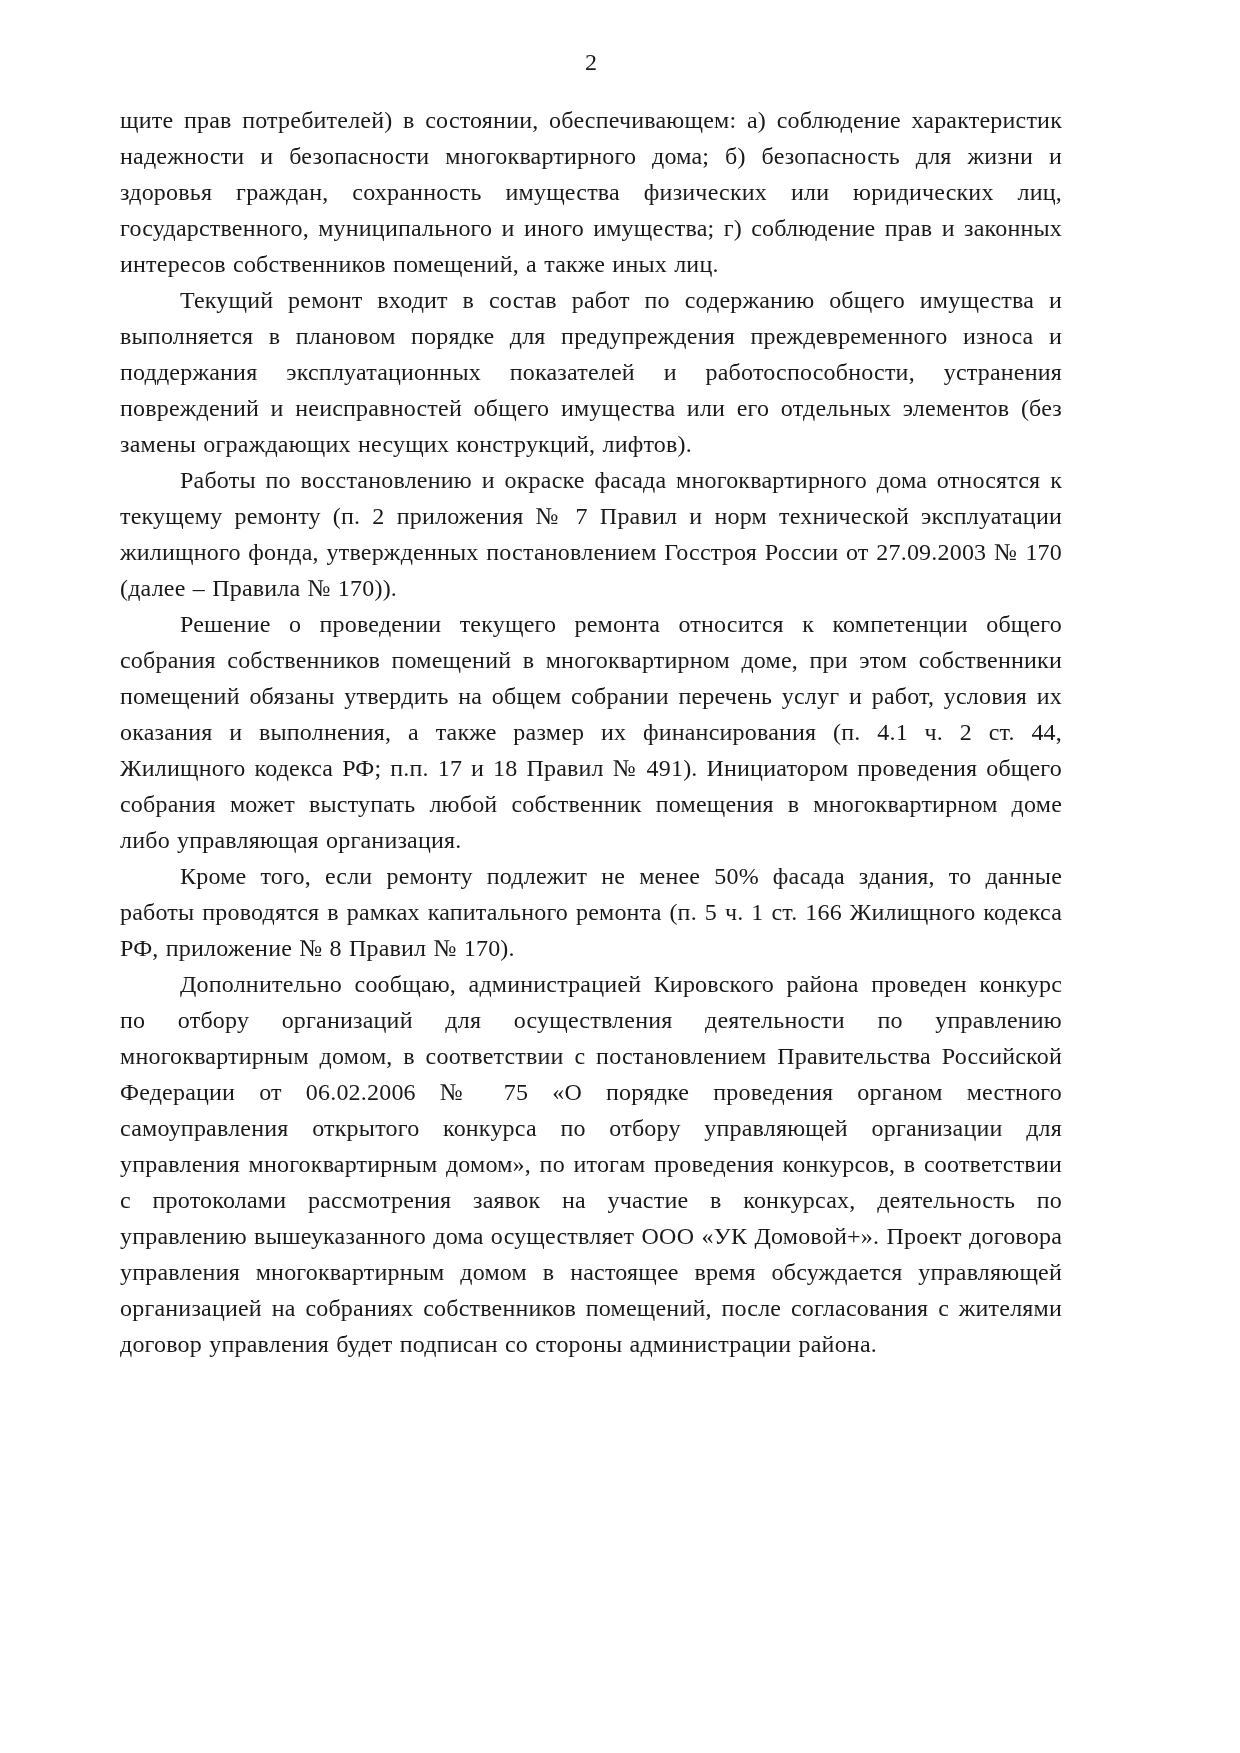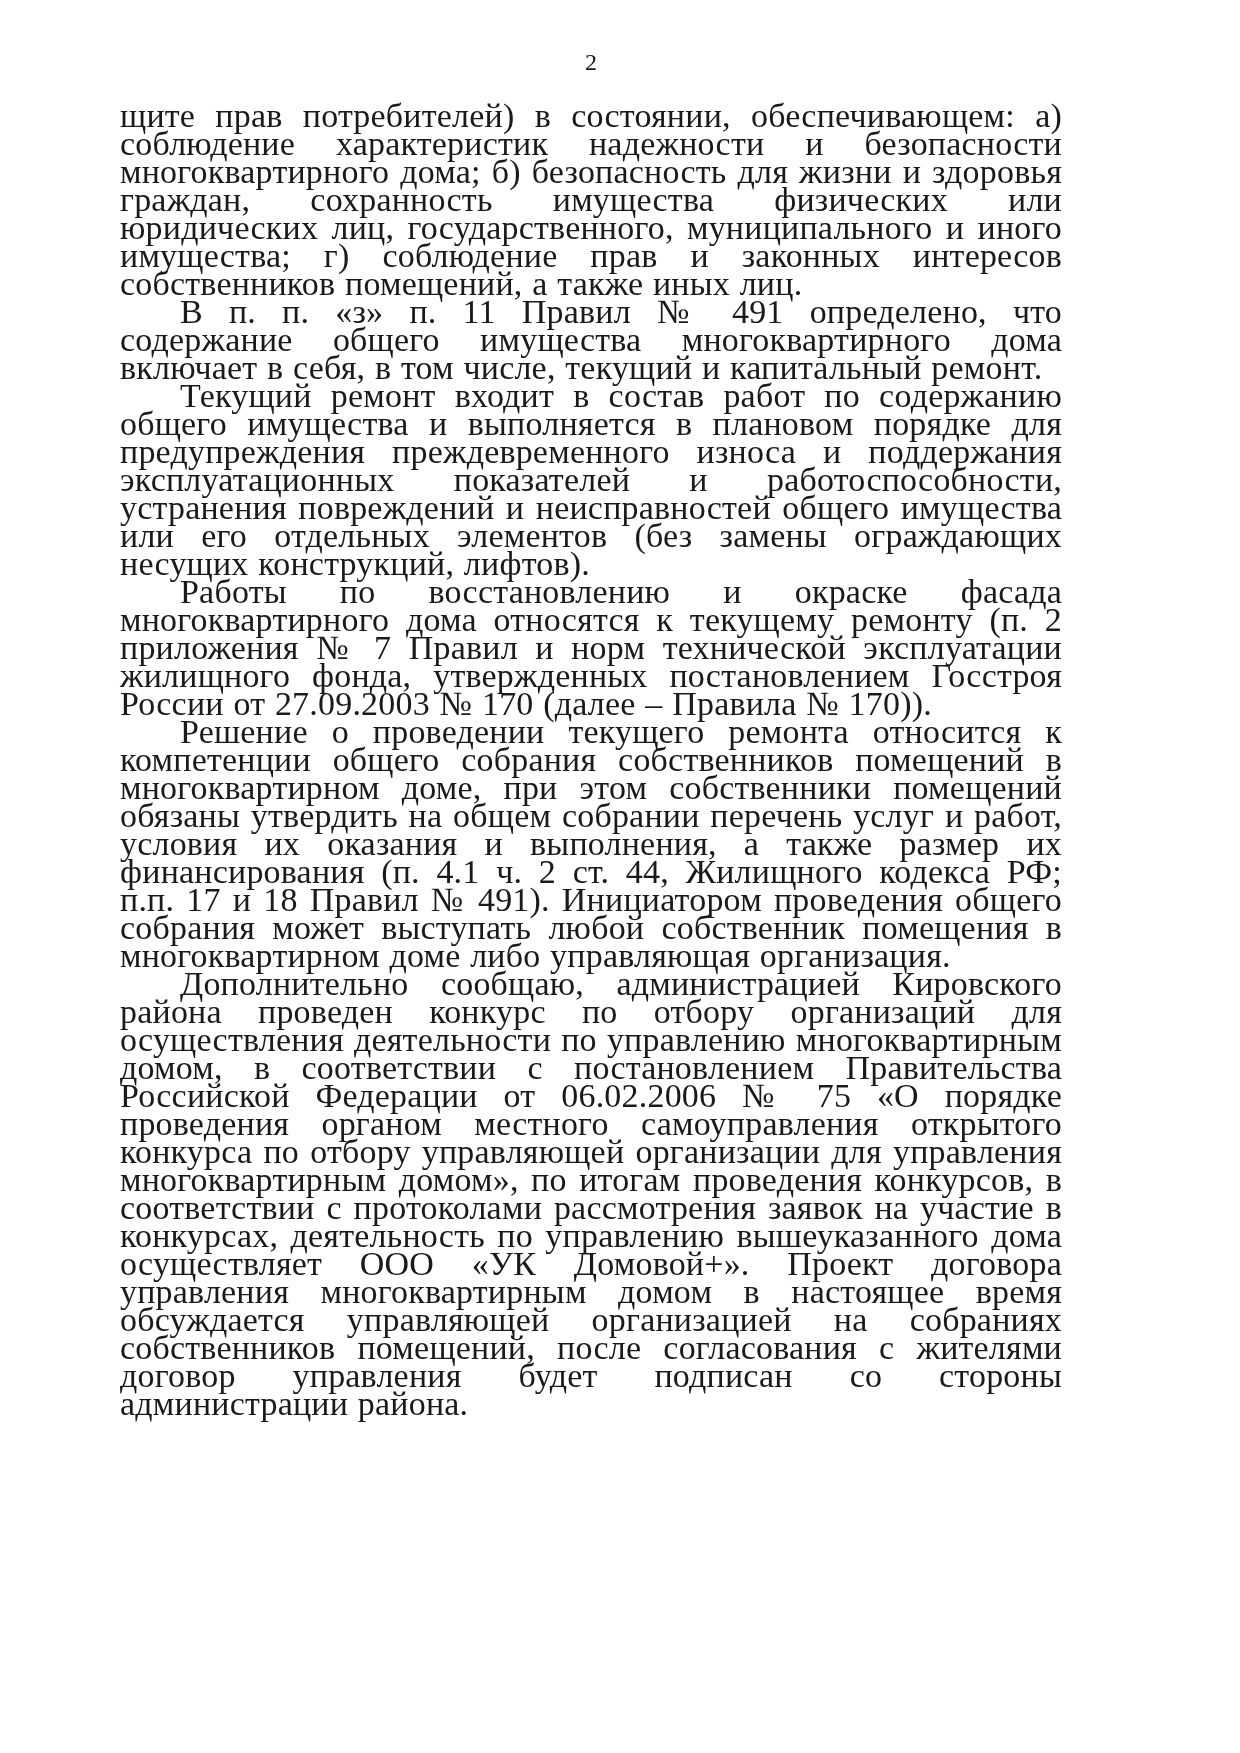--- a/index.html
+++ b/index.html
@@ -23,37 +23,37 @@
   }
   .page-number {
     text-align: center;
     font-size: 24px;
     line-height: 28px;
     margin: 0 0 26px 0;
     color: #1a1a1a;
   }
   .doc-body .para {
     margin: 0;
-    font-size: 34px;
-    line-height: 28px;
+    font-size: 24px;
+    line-height: 36px;
     text-align: justify;
     letter-spacing: 0.2px;
     word-spacing: 1px;
     color: #1a1a1a;
   }
   .doc-body .para.indent {
     text-indent: 60px;
   }
 </style>
 </head>
 <body>
 
 <div class="page">
   <div class="page-number">2</div>
   <div class="doc-body">
       <p class="para">щите прав потребителей) в состоянии, обеспечивающем: а) соблюдение характеристик надежности и безопасности многоквартирного дома; б) безопасность для жизни и здоровья граждан, сохранность имущества физических или юридических лиц, государственного, муниципального и иного имущества; г) соблюдение прав и законных интересов собственников помещений, а также иных лиц.</p>
-      <p class="para indent">В п. п. «з» п. 11 Правил № 491 определено, что содержание общего имущества многоквартирного дома включает в себя, в том числе, текущий и капитальный ремонт.</p>
       <p class="para indent">Текущий ремонт входит в состав работ по содержанию общего имущества и выполняется в плановом порядке для предупреждения преждевременного износа и поддержания эксплуатационных показателей и работоспособности, устранения повреждений и неисправностей общего имущества или его отдельных элементов (без замены ограждающих несущих конструкций, лифтов).</p>
       <p class="para indent">Работы по восстановлению и окраске фасада многоквартирного дома относятся к текущему ремонту (п. 2 приложения № 7 Правил и норм технической эксплуатации жилищного фонда, утвержденных постановлением Госстроя России от 27.09.2003 № 170 (далее – Правила № 170)).</p>
       <p class="para indent">Решение о проведении текущего ремонта относится к компетенции общего собрания собственников помещений в многоквартирном доме, при этом собственники помещений обязаны утвердить на общем собрании перечень услуг и работ, условия их оказания и выполнения, а также размер их финансирования (п. 4.1 ч. 2 ст. 44, Жилищного кодекса РФ; п.п. 17 и 18 Правил № 491). Инициатором проведения общего собрания может выступать любой собственник помещения в многоквартирном доме либо управляющая организация.</p>
+      <p class="para indent">Кроме того, если ремонту подлежит не менее 50% фасада здания, то данные работы проводятся в рамках капитального ремонта (п. 5 ч. 1 ст. 166 Жилищного кодекса РФ, приложение № 8 Правил № 170).</p>
       <p class="para indent">Дополнительно сообщаю, администрацией Кировского района проведен конкурс по отбору организаций для осуществления деятельности по управлению многоквартирным домом, в соответствии с постановлением Правительства Российской Федерации от 06.02.2006 № 75 «О порядке проведения органом местного самоуправления открытого конкурса по отбору управляющей организации для управления многоквартирным домом», по итогам проведения конкурсов, в соответствии с протоколами рассмотрения заявок на участие в конкурсах, деятельность по управлению вышеуказанного дома осуществляет ООО «УК Домовой+». Проект договора управления многоквартирным домом в настоящее время обсуждается управляющей организацией на собраниях собственников помещений, после согласования с жителями договор управления будет подписан со стороны администрации района.</p>
     </div>
 </div>
 
 </body></html>

